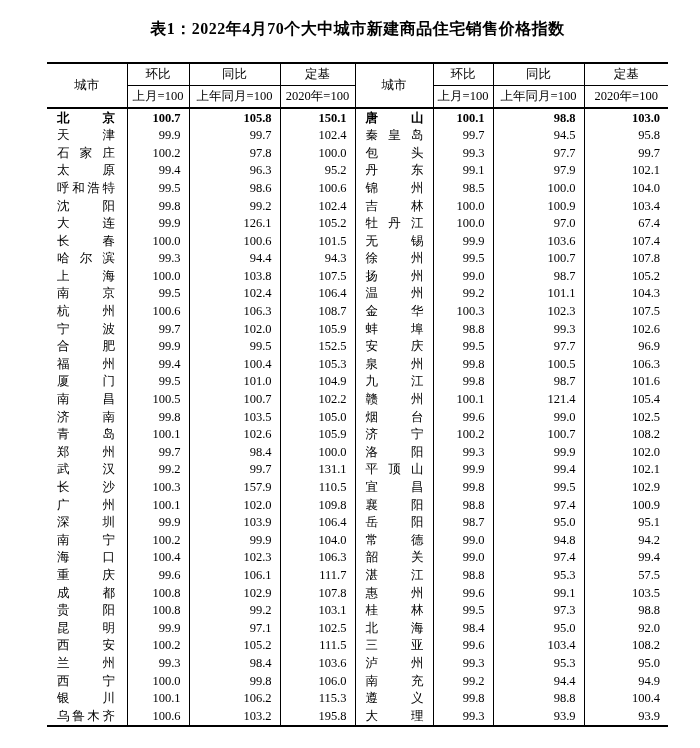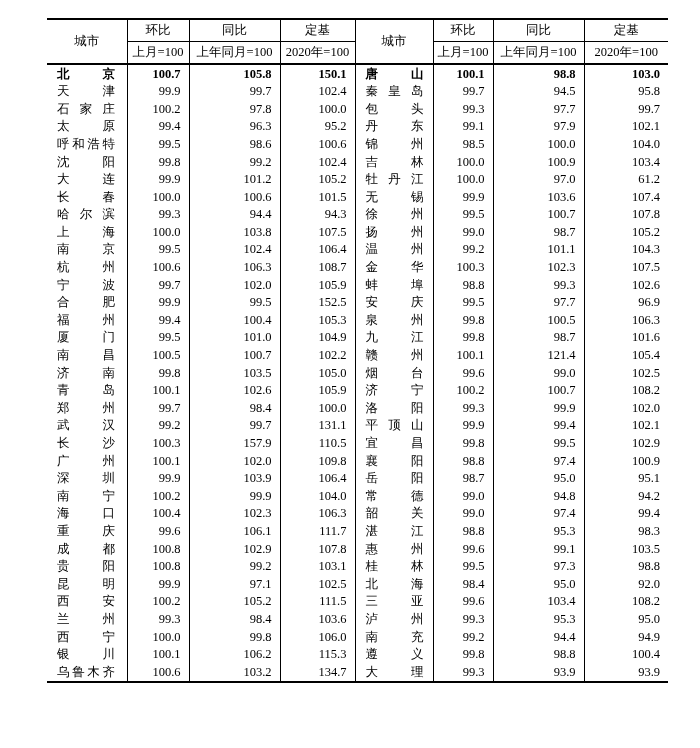--- a/index.html
+++ b/index.html
@@ -61,20 +61,21 @@
     width: 58px;
     text-align: justify;
     text-align-last: justify;
     text-justify: inter-character;
   }
 </style>
 </head>
 <body>
 
 <div class="page">
+  <h1 class="title">表1：2022年4月70个大中城市新建商品住宅销售价格指数</h1>
 
   <table class="idx">
     <colgroup>
       <col class="c-city-l">
         <col class="c-mom-l">
         <col class="c-yoy-l">
         <col class="c-fix-l">
       <col class="c-city-r">
         <col class="c-mom-r">
         <col class="c-yoy-r">
@@ -157,26 +158,26 @@
           <td class="num">99.2</td>
           <td class="num">102.4</td>
           <td class="city"><span class="cityname">吉林</span></td>
           <td class="num">100.0</td>
           <td class="num">100.9</td>
           <td class="num">103.4</td>
         </tr>
         <tr>
           <td class="city"><span class="cityname">大连</span></td>
           <td class="num">99.9</td>
-          <td class="num">101.2</td>
+          <td class="num">126.1</td>
           <td class="num">105.2</td>
           <td class="city"><span class="cityname">牡丹江</span></td>
           <td class="num">100.0</td>
           <td class="num">97.0</td>
-          <td class="num">61.2</td>
+          <td class="num">67.4</td>
         </tr>
         <tr>
           <td class="city"><span class="cityname">长春</span></td>
           <td class="num">100.0</td>
           <td class="num">100.6</td>
           <td class="num">101.5</td>
           <td class="city"><span class="cityname">无锡</span></td>
           <td class="num">99.9</td>
           <td class="num">103.6</td>
           <td class="num">107.4</td>
@@ -362,21 +363,21 @@
           <td class="num">99.4</td>
         </tr>
         <tr>
           <td class="city"><span class="cityname">重庆</span></td>
           <td class="num">99.6</td>
           <td class="num">106.1</td>
           <td class="num">111.7</td>
           <td class="city"><span class="cityname">湛江</span></td>
           <td class="num">98.8</td>
           <td class="num">95.3</td>
-          <td class="num">98.3</td>
+          <td class="num">57.5</td>
         </tr>
         <tr>
           <td class="city"><span class="cityname">成都</span></td>
           <td class="num">100.8</td>
           <td class="num">102.9</td>
           <td class="num">107.8</td>
           <td class="city"><span class="cityname">惠州</span></td>
           <td class="num">99.6</td>
           <td class="num">99.1</td>
           <td class="num">103.5</td>
@@ -438,21 +439,21 @@
           <td class="num">115.3</td>
           <td class="city"><span class="cityname">遵义</span></td>
           <td class="num">99.8</td>
           <td class="num">98.8</td>
           <td class="num">100.4</td>
         </tr>
         <tr>
           <td class="city"><span class="cityname">乌鲁木齐</span></td>
           <td class="num">100.6</td>
           <td class="num">103.2</td>
-          <td class="num">134.7</td>
+          <td class="num">195.8</td>
           <td class="city"><span class="cityname">大理</span></td>
           <td class="num">99.3</td>
           <td class="num">93.9</td>
           <td class="num">93.9</td>
         </tr>
       </tbody>
   </table>
 </div>
 
 </body></html>

